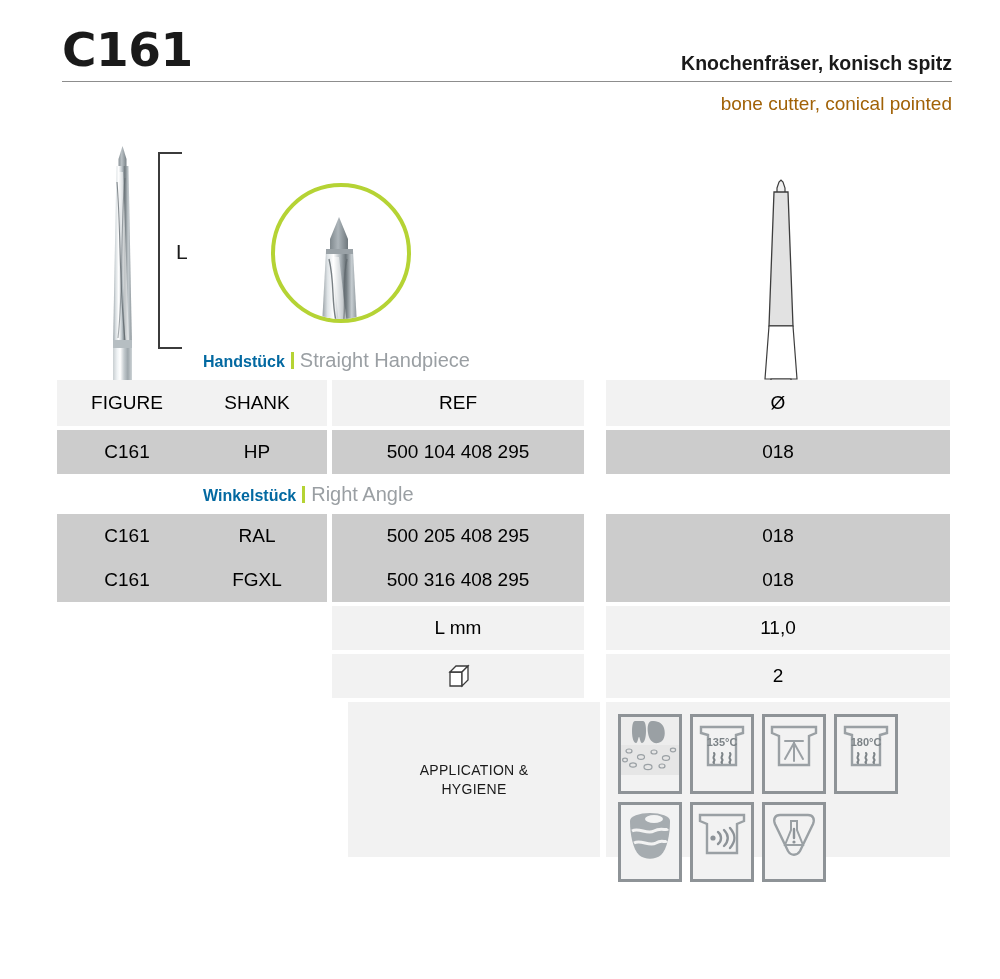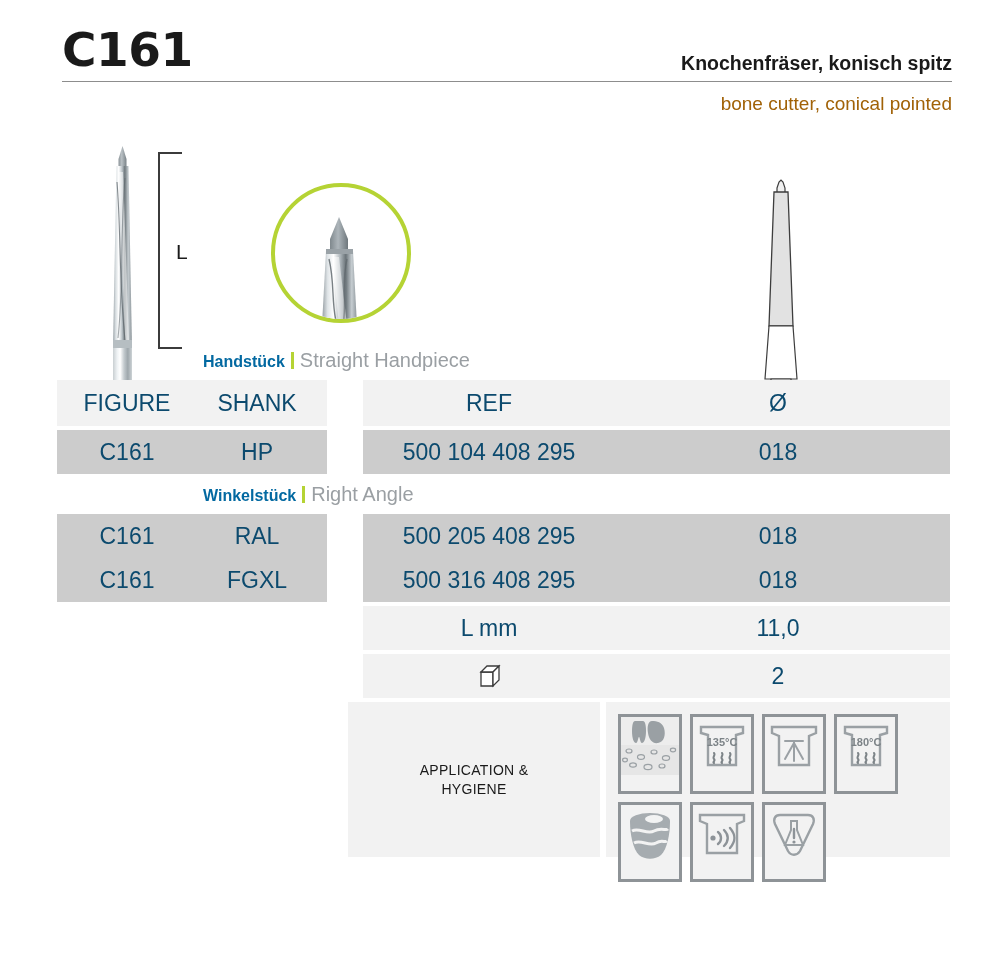--- a/index.html
+++ b/index.html
@@ -179,27 +179,27 @@
   .row.tall-head { height: 46px; }
 
   .cell {
     position: absolute;
     top: 0;
     height: 100%;
     box-sizing: border-box;
     display: flex;
     align-items: center;
     justify-content: center;
-    font-size: 23px;
-    color: #0c4a6e;
+    font-size: 19px;
+    color: #000000;
     text-align: center;
   }
   .c1 { left: 57px;  width: 140px; }
   .c2 { left: 187px; width: 140px; }
-  .c3 { left: 363px; width: 252px; }
+  .c3 { left: 332px; width: 252px; }
   .c4 { left: 606px; width: 344px; }
 
   .bg-light { background: #f2f2f2; }
   .bg-dark  { background: #cccccc; }
 
   .gap-4 { height: 4px; }
 
   
   .app-row {
     position: relative;

